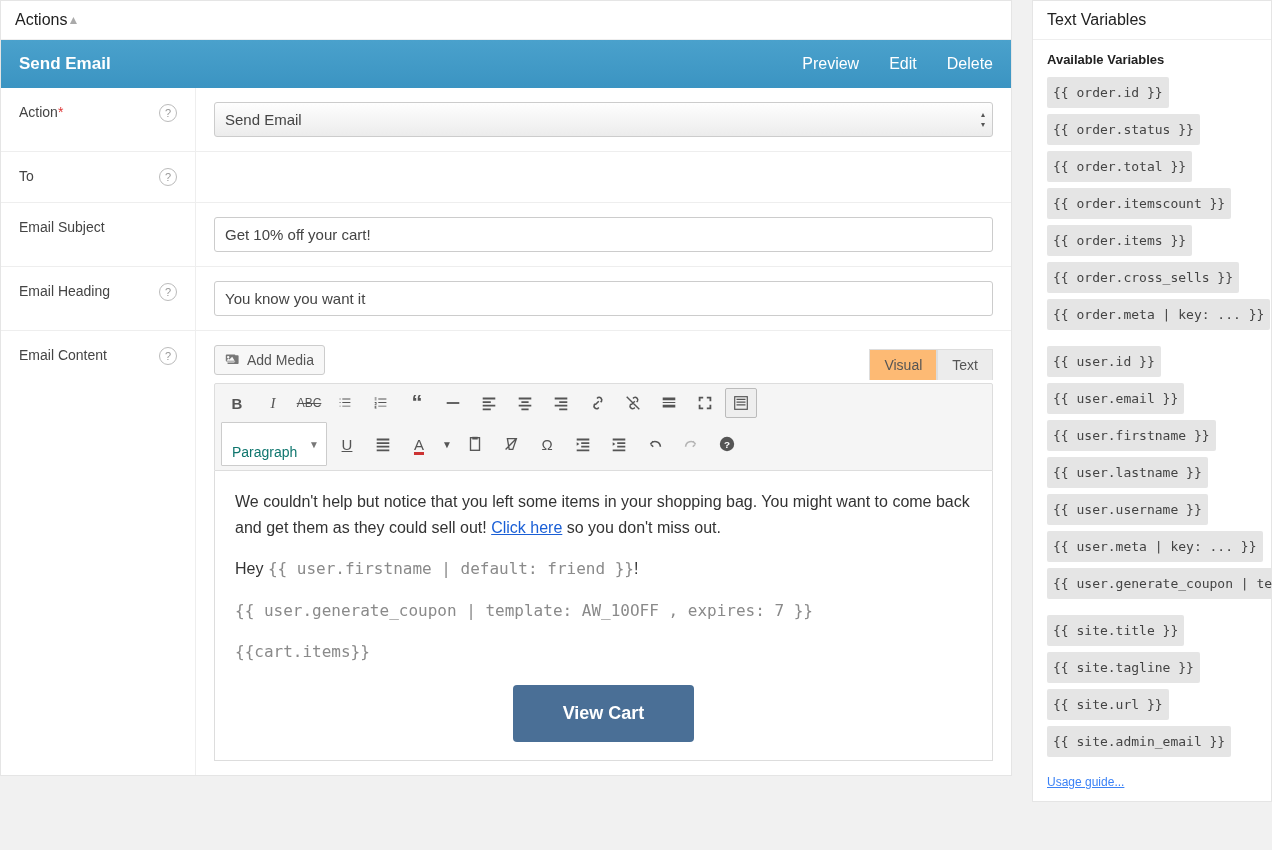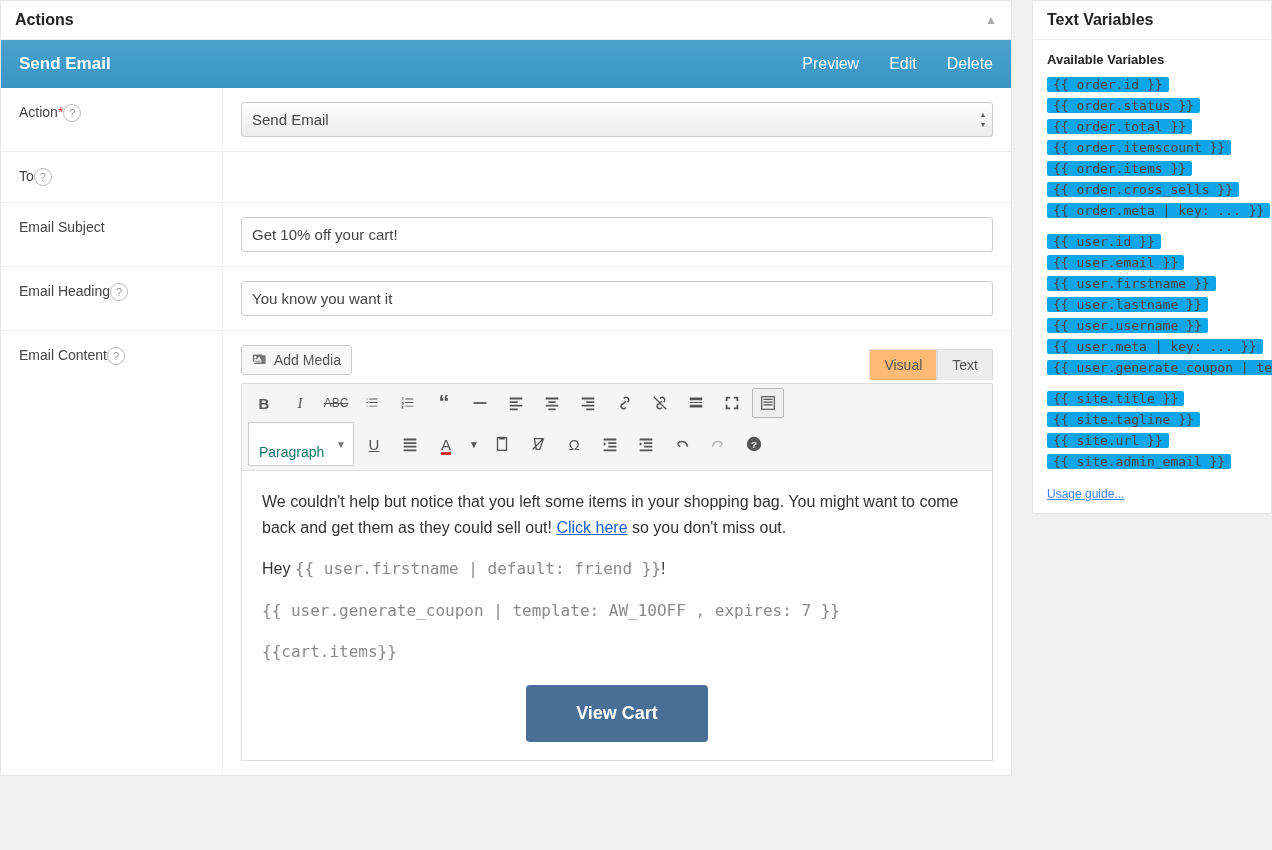--- a/index.html
+++ b/index.html
@@ -2,31 +2,31 @@
 <html><head>
 <meta charset="utf-8">
 <style>
 * { box-sizing: border-box; margin: 0; padding: 0; }
 body { font-family: -apple-system, BlinkMacSystemFont, "Segoe UI", Helvetica, Arial, sans-serif; font-size: 14px; color: #333; background: #f1f1f1; }
 .layout { display: flex; gap: 20px; padding: 0; }
 .main-col { flex: 1; min-width: 0; }
 .side-col { width: 240px; flex-shrink: 0; }
 
 .panel { background: #fff; border: 1px solid #e5e5e5; margin-bottom: 20px; }
-.panel-header { padding: 10px 14px; font-size: 16px; font-weight: 700; color: #222; display: flex; justify-content: space-between; align-items: center; border-bottom: 1px solid #eee; }
+.panel-header { padding: 10px 14px; font-size: 16px; font-weight: 400; color: #222; display: flex; align-items: center; border-bottom: 1px solid #eee; }
 .collapse-caret { color: #aaa; font-size: 12px; cursor: pointer; }
 
 .action-header { background: linear-gradient(#4aa1cc, #3b94c2); color: #fff; padding: 14px 18px; display: flex; justify-content: space-between; align-items: center; font-size: 17px; }
 .action-header-title { font-weight: 600; }
 .action-header-links { display: flex; gap: 30px; font-size: 16px; }
 .action-header-links span { cursor: pointer; }
 
 .form-row { display: flex; border-bottom: 1px solid #eee; }
 .form-row:last-child { border-bottom: none; }
-.form-label-cell { width: 222px; flex-shrink: 0; padding: 16px 18px; display: flex; justify-content: flex-start; align-items: flex-start; border-right: 1px solid #eee; color: #444; font-size: 14px; }
+.form-label-cell { width: 195px; flex-shrink: 0; padding: 16px 18px; display: flex; justify-content: space-between; align-items: flex-start; border-right: 1px solid #eee; color: #444; font-size: 14px; }
 .form-label-cell .req { color: #d33; }
 .help-icon { width: 18px; height: 18px; border: 1px solid #bbb; border-radius: 50%; display: inline-flex; align-items: center; justify-content: center; color: #999; font-size: 11px; cursor: help; }
 .form-input-cell { flex: 1; padding: 14px 18px; min-width: 0; }
 
 .select-wrap { position: relative; }
 .select-wrap select, .text-input {
   width: 100%; padding: 8px 10px; font-size: 15px; border: 1px solid #ccc; border-radius: 3px; background: #fff; color: #444;
 }
 .select-wrap select {
   appearance: none; background: linear-gradient(#fefefe, #ececec); padding-right: 28px;
@@ -53,21 +53,21 @@
 .editor-content { border: 1px solid #ddd; border-top: none; padding: 18px 20px; min-height: 260px; font-size: 16px; color: #333; line-height: 1.6; }
 .editor-content p { margin-bottom: 16px; }
 .var-text { color: #8a8a8a; font-family: "Menlo", "Consolas", monospace; }
 .editor-content a { color: #1a5fd6; text-decoration: underline; }
 .view-cart-btn { display: block; margin: 20px auto 0; background: #4a6f96; color: #fff; border: none; padding: 18px 50px; font-size: 18px; font-weight: 600; border-radius: 4px; cursor: pointer; }
 
 
 .side-body { padding: 12px 14px; }
 .side-body h4 { font-size: 13px; font-weight: 700; margin-bottom: 10px; color: #222; }
 .var-list { display: flex; flex-wrap: wrap; gap: 6px; margin-bottom: 16px; }
-.var-chip { background: #0ea5e9; color: #444; padding: 0 6px; font-family: "Menlo", "Consolas", monospace; font-size: 13px; border-radius: 2px; cursor: pointer; white-space: nowrap; }
+.var-chip { background: #e5e5e5; color: #444; padding: 8px 6px; font-family: "Menlo", "Consolas", monospace; font-size: 13px; border-radius: 2px; cursor: pointer; white-space: nowrap; }
 .usage-link { color: #3b82f6; text-decoration: underline; font-size: 12px; cursor: pointer; }
 </style>
 </head>
 <body>
 
 <div class="layout">
   <div class="main-col">
 
     <div class="panel">
       <div class="panel-header">

